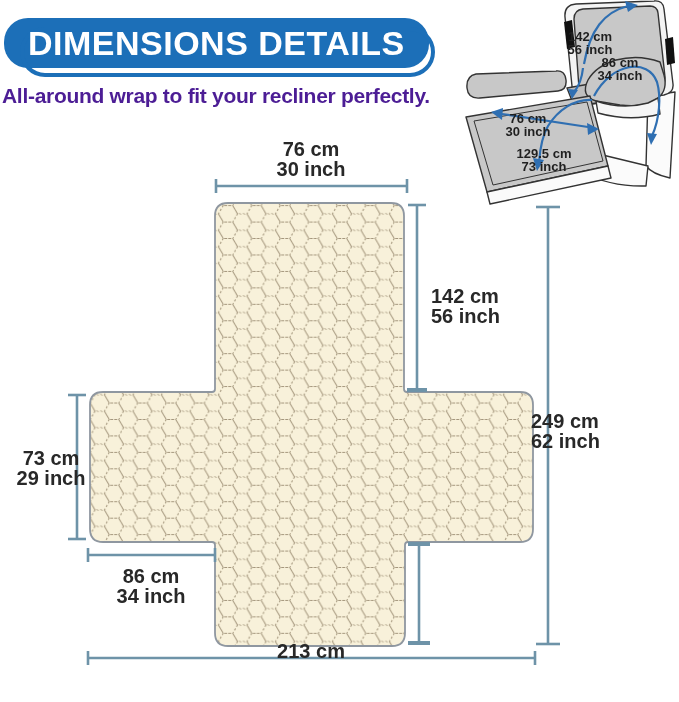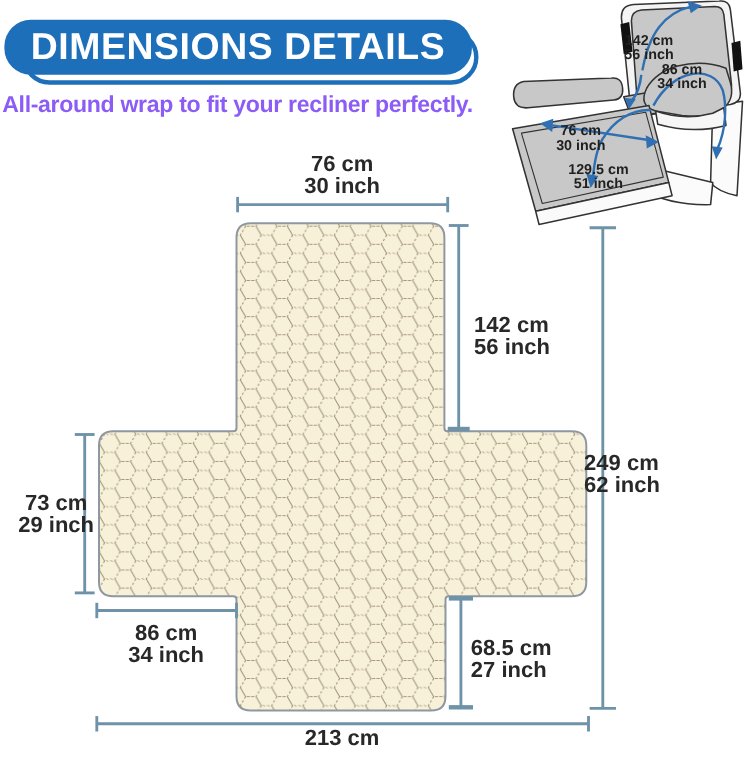--- a/index.html
+++ b/index.html
@@ -6,21 +6,21 @@
   body{width:679px;height:702px;background:#fff;font-family:"Liberation Sans",sans-serif;overflow:hidden;}
   .page{position:relative;width:679px;height:498px;background:#fff;}
 
   
   .badge{position:absolute;left:4px;top:18px;height:50px;padding:0 24px;background:#1c6fb8;
          border-radius:24px;display:flex;align-items:center;z-index:3;
          font-weight:bold;font-size:34px;color:#fff;letter-spacing:0.5px;white-space:nowrap;}
   .badge::after{content:"";position:absolute;left:16px;top:9px;width:calc(100% - 10px);height:100%;
          border:4px solid #1c6fb8;border-radius:26px;z-index:-1;box-sizing:border-box;}
   .subtitle{position:absolute;left:2px;top:84px;font-weight:bold;font-size:21px;letter-spacing:-0.3px;
-         color:#8b5cf6;white-space:nowrap;z-index:3;}
+         color:#4c1d95;white-space:nowrap;z-index:3;}
 
   
   .diagram-svg{position:absolute;left:0;top:0;width:679px;height:702px;z-index:1;}
   .recliner-svg{position:absolute;left:462px;top:0;width:217px;height:208px;z-index:2;}
 
   
   .dim{position:absolute;z-index:4;font-weight:bold;font-size:20px;line-height:20px;
        color:#282828;text-align:center;white-space:nowrap;}
   .dim.left-align{text-align:left;}
 
@@ -145,38 +145,34 @@
     <div>62 inch</div>
   </div>
   <div class="dim" style="left:0px;top:448px;width:70px;margin-left:16px;">
     <div>73 cm</div>
     <div>29 inch</div>
   </div>
   <div class="dim" style="left:76px;top:566px;width:150px;">
     <div>86 cm</div>
     <div>34 inch</div>
   </div>
-  <div class="dim left-align" style="left:428px;top:579px;">
-    <div>68.5 cm</div>
-    <div>27 inch</div>
-  </div>
-  <div class="dim" style="left:221px;top:661px;width:180px;">
+  <div class="dim" style="left:221px;top:641px;width:180px;">
     <div>213 cm</div>
   </div>
 
   <div class="rdim" style="left:560px;top:30px;width:60px;">
     <div>142 cm</div>
     <div>56 inch</div>
   </div>
   <div class="rdim" style="left:592px;top:56px;width:56px;">
     <div>86 cm</div>
     <div>34 inch</div>
   </div>
   <div class="rdim" style="left:500px;top:112px;width:56px;">
     <div>76 cm</div>
     <div>30 inch</div>
   </div>
   <div class="rdim" style="left:512px;top:147px;width:64px;text-align:center;">
     <div>129.5 cm</div>
-    <div>51 inch</div>
+    <div>73 inch</div>
   </div>
 
 </div>
 
 </body></html>

